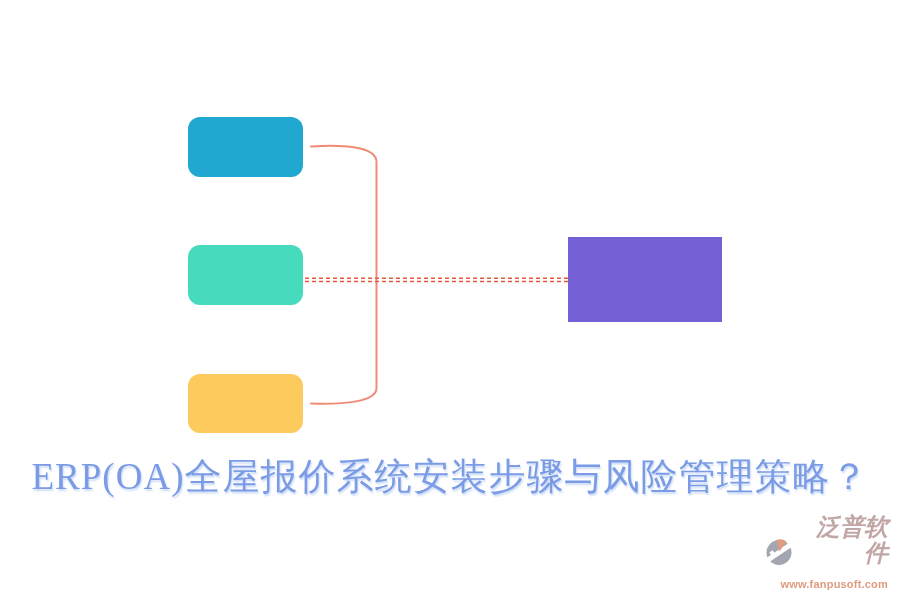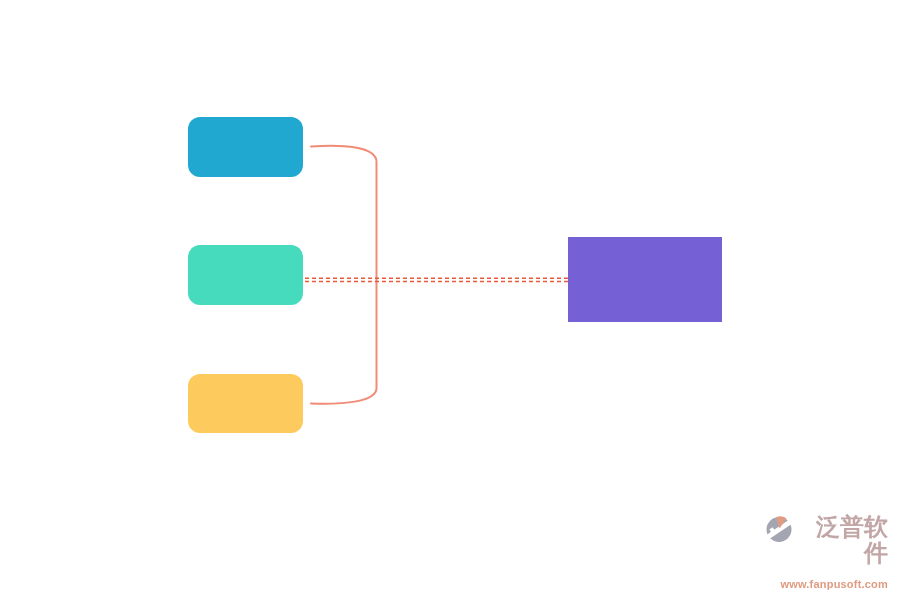--- a/index.html
+++ b/index.html
@@ -35,22 +35,24 @@
     text-shadow: 1px 2px 2px rgba(160, 190, 240, 0.55);
   }
   .footer-logo {
     position: absolute;
     right: 12px; bottom: 10px;
     width: 122px;
     text-align: right;
   }
   .footer-row {
     display: flex;
+    align-items: flex-end;
     justify-content: flex-end;
     gap: 2px;
+    font-style: italic;
   }
   .brand-text {
     font-family: "Liberation Sans", "DejaVu Sans", sans-serif;
     font-weight: bold;
     font-size: 24px;
     line-height: 26px;
     letter-spacing: 0px;
   }
   .brand-url {
     font-family: "Liberation Sans", "DejaVu Sans", sans-serif;
@@ -73,20 +75,21 @@
   <div class="node node-bottom" style="background-color: rgb(253, 203, 93);"></div>
 
   <div class="node node-target" style="background-color: rgb(117, 96, 214);"></div>
 
   <svg class="connectors" viewBox="0 0 900 600">
     <path d="M 311 146.5 C 342 144.5, 376.5 146, 376.5 162 L 376.5 388 C 376.5 402, 344 404.5, 311 403.5" fill="none" stroke-width="2" stroke-linecap="round" style="stroke: rgb(240, 140, 118);"></path>
     <line x1="305" y1="278.3" x2="568" y2="278.3" stroke-width="1.6" stroke-dasharray="4 3" style="stroke: rgb(232, 88, 60);"></line>
     <line x1="305" y1="281.5" x2="568" y2="281.5" stroke-width="1.6" stroke-dasharray="4 3" style="stroke: rgb(232, 88, 60);"></line>
   </svg>
 
+  <div class="page-title" style="color: rgb(123, 156, 229);">ERP(OA)全屋报价系统安装步骤与风险管理策略？</div>
 
   <div class="footer-logo">
     <div class="footer-row">
       <span style="display:inline-block; width:26px; height:29px;">
         <svg width="26" height="29" viewBox="0 0 26 29">
           <circle id="logo-circle" cx="13" cy="15.5" r="12.5" fill="#A3A5B1"></circle>
           <rect x="-6" y="13" width="40" height="5" fill="#ffffff" transform="rotate(-34 13 15.5)"></rect>
           <path id="logo-wedge" d="M 10 3.2 Q 15.5 1 20.5 4.6 L 13.5 14.5 Z" fill="#DE9C82"></path>
           <rect x="5" y="10" width="4" height="4" fill="#ffffff" transform="rotate(-34 13 15.5)"></rect>
         </svg>

